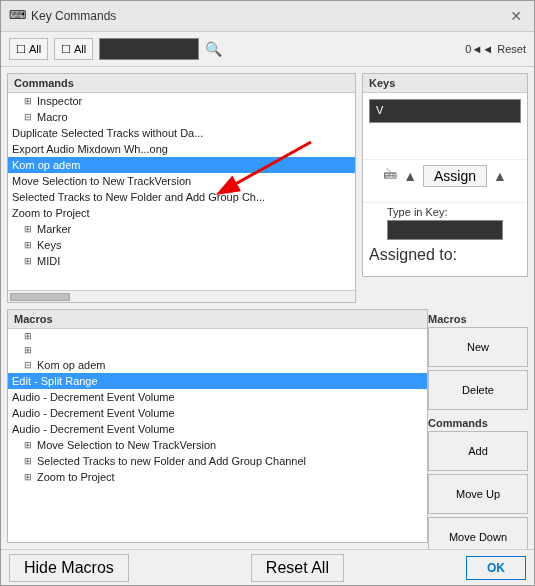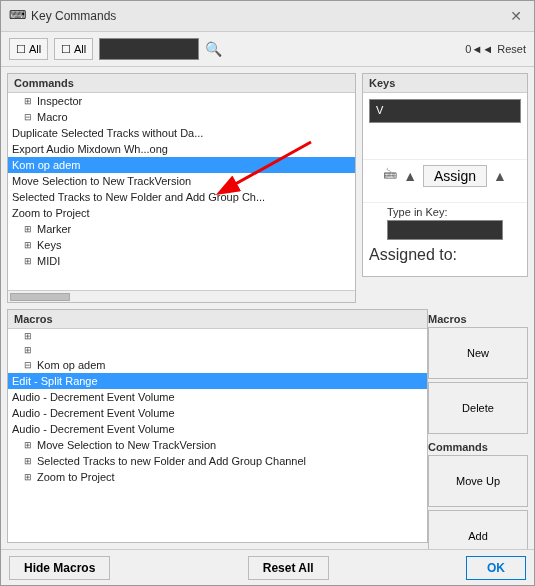--- a/index.html
+++ b/index.html
@@ -295,44 +295,43 @@
       font-size: 11px;
       font-weight: bold;
       color: #333;
       padding: 4px 0 2px;
     }
 
     .macro-action-btn {
       width: 100%;
       border: 1px solid #bbb;
       background: #f0f0f0;
-      padding: 19px 6px;
+      padding: 13px 6px;
       font-size: 11px;
       cursor: pointer;
       margin-bottom: 3px;
       text-align: center;
     }
 
     .bottom-toolbar {
       display: flex;
       align-items: center;
       justify-content: space-between;
       padding: 6px 8px;
       border-top: 1px solid #ccc;
       background: #f0f0f0;
       height: 36px;
     }
 
     .bottom-btn {
       border: 1px solid #bbb;
       background: #f0f0f0;
       padding: 4px 14px;
-      font-size: 12px;
-      cursor: pointer;
-      font-weight: bold;
+      font-size: 16px;
+      cursor: pointer;
     }
 
     .ok-btn {
       border: 1px solid #0078d7;
       background: #f0f0f0;
       padding: 4px 20px;
       font-size: 12px;
       cursor: pointer;
       color: #0078d7;
       font-weight: bold;
@@ -515,22 +514,22 @@
             <span>Zoom to Project</span>
           </div>
         </div>
       </div>
 
       <div class="macros-btn-panel">
         <div class="macros-section-label">Macros</div>
         <button class="macro-action-btn">New</button>
         <button class="macro-action-btn">Delete</button>
         <div class="macros-section-label">Commands</div>
+        <button class="macro-action-btn">Add</button>
         <button class="macro-action-btn">Move Up</button>
-        <button class="macro-action-btn">Add</button>
         <button class="macro-action-btn">Move Down</button>
         <button class="macro-action-btn">Remove</button>
       </div>
     </div>
 
     <div class="bottom-toolbar">
       <button class="bottom-btn">Hide Macros</button>
       <button class="bottom-btn">Reset All</button>
       <button class="ok-btn">OK</button>
     </div>

